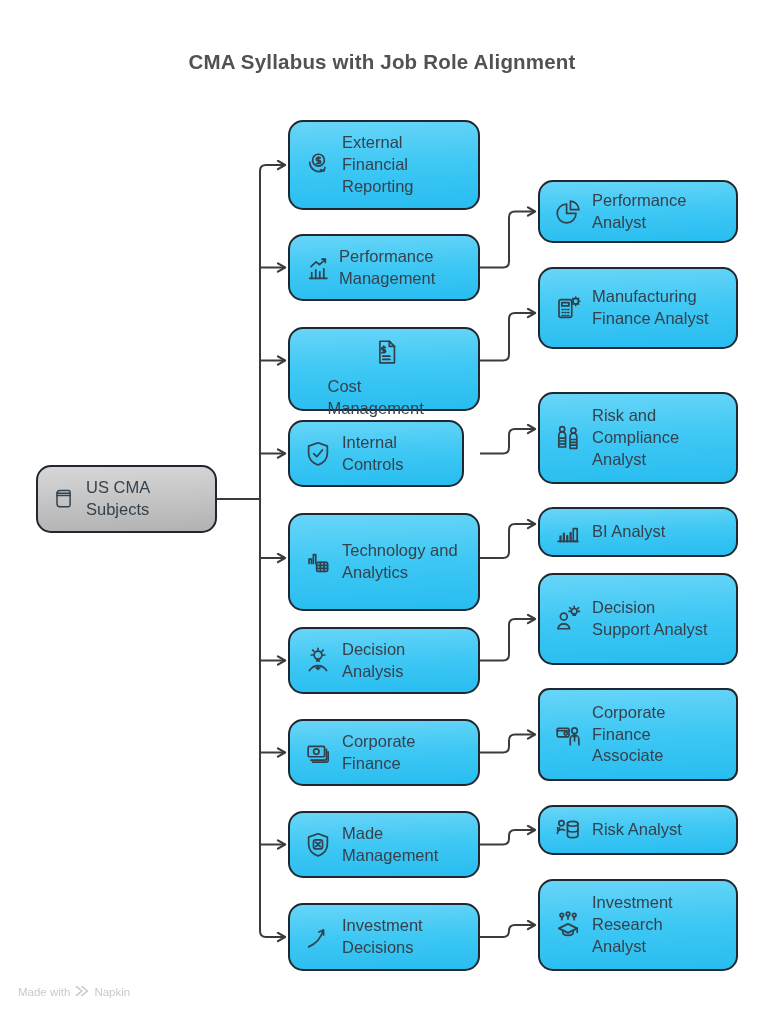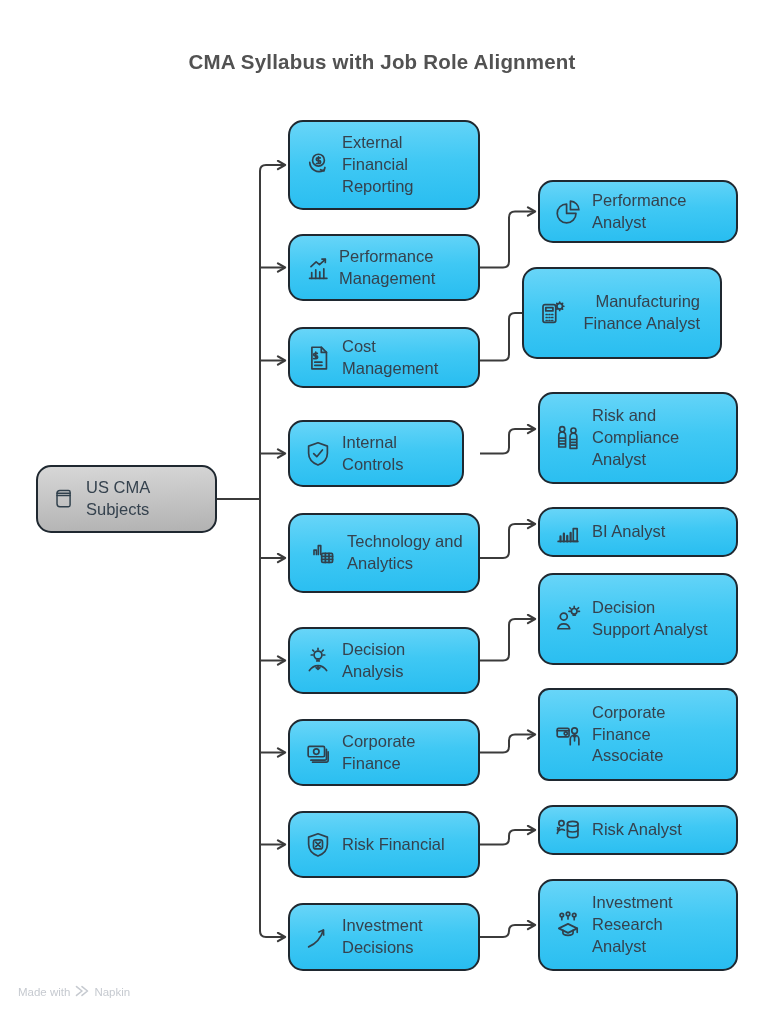--- a/index.html
+++ b/index.html
@@ -92,41 +92,41 @@
         <span class="icon">
           <svg width="30" height="30" viewBox="0 0 32 32" fill="none" stroke="currentColor" stroke-width="1.8" stroke-linecap="round" stroke-linejoin="round">
             <path d="M7 27h18.5"></path>
             <path d="M9.3 27v-6.2M13.6 27v-9M17.9 27v-6.8M22.2 27v-10.2"></path>
             <path d="M8.5 14.5l5.5-5 3.6 3 6.2-5.6"></path>
             <path d="M20.2 6.5h3.6v3.6"></path>
           </svg>
         </span>
         <span class="label">Performance Management</span>
       </div>
-      <div class="node subject" style="left: 288px; top: 327px; width: 192px; height: 61px;">
+      <div class="node subject" style="left: 288px; top: 327px; width: 192px; height: 84px; flex-direction: column;">
         <span class="icon">
           <svg width="30" height="30" viewBox="0 0 32 32" fill="none" stroke="currentColor" stroke-width="1.8" stroke-linecap="round" stroke-linejoin="round">
             <path d="M9.5 4.5h10l5.5 5.5v17.5h-15.5Z"></path>
             <path d="M19.5 4.5v5.5h5.5"></path>
             <path d="M13.6 9.8v7M15.3 11h-2.5a1.4 1.4 0 0 0 0 2.8h1.4a1.4 1.4 0 0 1 0 2.8h-2.7"></path>
             <path d="M12.6 20.4h7.6M12.6 23.8h7.6"></path>
           </svg>
         </span>
         <span class="label">Cost Management</span>
       </div>
       <div class="node subject" style="left: 288px; top: 420px; width: 176px; height: 67px;">
         <span class="icon">
           <svg width="30" height="30" viewBox="0 0 32 32" fill="none" stroke="currentColor" stroke-width="1.8" stroke-linecap="round" stroke-linejoin="round">
             <path d="M16 4l10 3.6v7.6c0 6.4-4.4 10.4-10 12.6C10.4 25.6 6 21.6 6 15.2V7.6Z"></path>
             <path d="M11.4 15.6l3.3 3.3 6-7.2"></path>
           </svg>
         </span>
         <span class="label">Internal Controls</span>
       </div>
-      <div class="node subject" style="left: 288px; top: 513px; width: 192px; height: 80px; justify-content: center;">
+      <div class="node subject" style="left: 288px; top: 513px; width: 192px; height: 98px;">
         <span class="icon">
           <svg width="30" height="30" viewBox="0 0 32 32" fill="none" stroke="currentColor" stroke-width="1.8" stroke-linecap="round" stroke-linejoin="round">
             <path d="M6.4 17.6v-4.6h2.6v4.6"></path>
             <path d="M11 17.6V8.2h2.6v9.4"></path>
             <rect x="14.6" y="16.4" width="11.6" height="9.6" rx="1.2"></rect>
             <path d="M14.6 19.6h11.6M14.6 22.8h11.6M18.5 16.4v9.6M22.4 16.4v9.6"></path>
           </svg>
         </span>
         <span class="label">Technology and Analytics</span>
       </div>
@@ -154,41 +154,41 @@
         <span class="label">Corporate Finance</span>
       </div>
       <div class="node subject" style="left: 288px; top: 811px; width: 192px; height: 67px;">
         <span class="icon">
           <svg width="30" height="30" viewBox="0 0 32 32" fill="none" stroke="currentColor" stroke-width="1.8" stroke-linecap="round" stroke-linejoin="round">
             <path d="M16 4l10 3.6v7.6c0 6.4-4.4 10.4-10 12.6C10.4 25.6 6 21.6 6 15.2V7.6Z"></path>
             <rect x="11.2" y="10.6" width="9.6" height="9.6" rx="2.4"></rect>
             <path d="M13.6 13l4.8 4.8M18.4 13l-4.8 4.8"></path>
           </svg>
         </span>
-        <span class="label">Risk Financial</span>
+        <span class="label">Made Management</span>
       </div>
       <div class="node subject" style="left: 288px; top: 903px; width: 192px; height: 68px;">
         <span class="icon">
           <svg width="30" height="30" viewBox="0 0 32 32" fill="none" stroke="currentColor" stroke-width="1.8" stroke-linecap="round" stroke-linejoin="round">
             <path d="M6 26.5C11.2 24.4 18.6 19 21.8 8.6"></path>
             <path d="M16.9 10.6l4.9-2 .2 5.3"></path>
           </svg>
         </span>
         <span class="label">Investment Decisions</span>
       </div>
       <div class="node role" style="left: 538px; top: 180px; width: 200px; height: 63px;">
         <span class="icon">
           <svg width="30" height="30" viewBox="0 0 32 32" fill="none" stroke="currentColor" stroke-width="1.8" stroke-linecap="round" stroke-linejoin="round">
             <path d="M14.5 7.5A10 10 0 1 0 24.5 17.5L14.5 17.5Z"></path>
             <path d="M18.6 4.4a9.4 9.4 0 0 1 9 9.1l-9 0Z"></path>
           </svg>
         </span>
         <span class="label">Performance Analyst</span>
       </div>
-      <div class="node role" style="left: 522px; top: 267px; width: 200px; height: 92px; text-align: right;">
+      <div class="node role" style="left: 538px; top: 267px; width: 200px; height: 82px;">
         <span class="icon">
           <svg width="30" height="30" viewBox="0 0 32 32" fill="none" stroke="currentColor" stroke-width="1.8" stroke-linecap="round" stroke-linejoin="round">
             <rect x="6.4" y="7" width="13.6" height="19" rx="2"></rect>
             <rect x="9.4" y="10.2" width="7.6" height="3.6"></rect>
             <path d="M9.8 17.6h1M12.8 17.6h1M15.8 17.6h1M9.8 20.8h1M12.8 20.8h1M15.8 20.8h1M9.8 24h1M12.8 24h1M15.8 24h1"></path>
             <circle cx="24.2" cy="8.8" r="3"></circle>
             <path d="M24.2 4.4v1.2M24.2 12v1.2M28.6 8.8h-1.2M21 8.8h-1.2M27.3 5.7l-.9.9M22 11l-.9.9M27.3 11.9l-.9-.9M22 6.6l-.9-.9"></path>
           </svg>
         </span>
         <span class="label">Manufacturing Finance Analyst</span>

